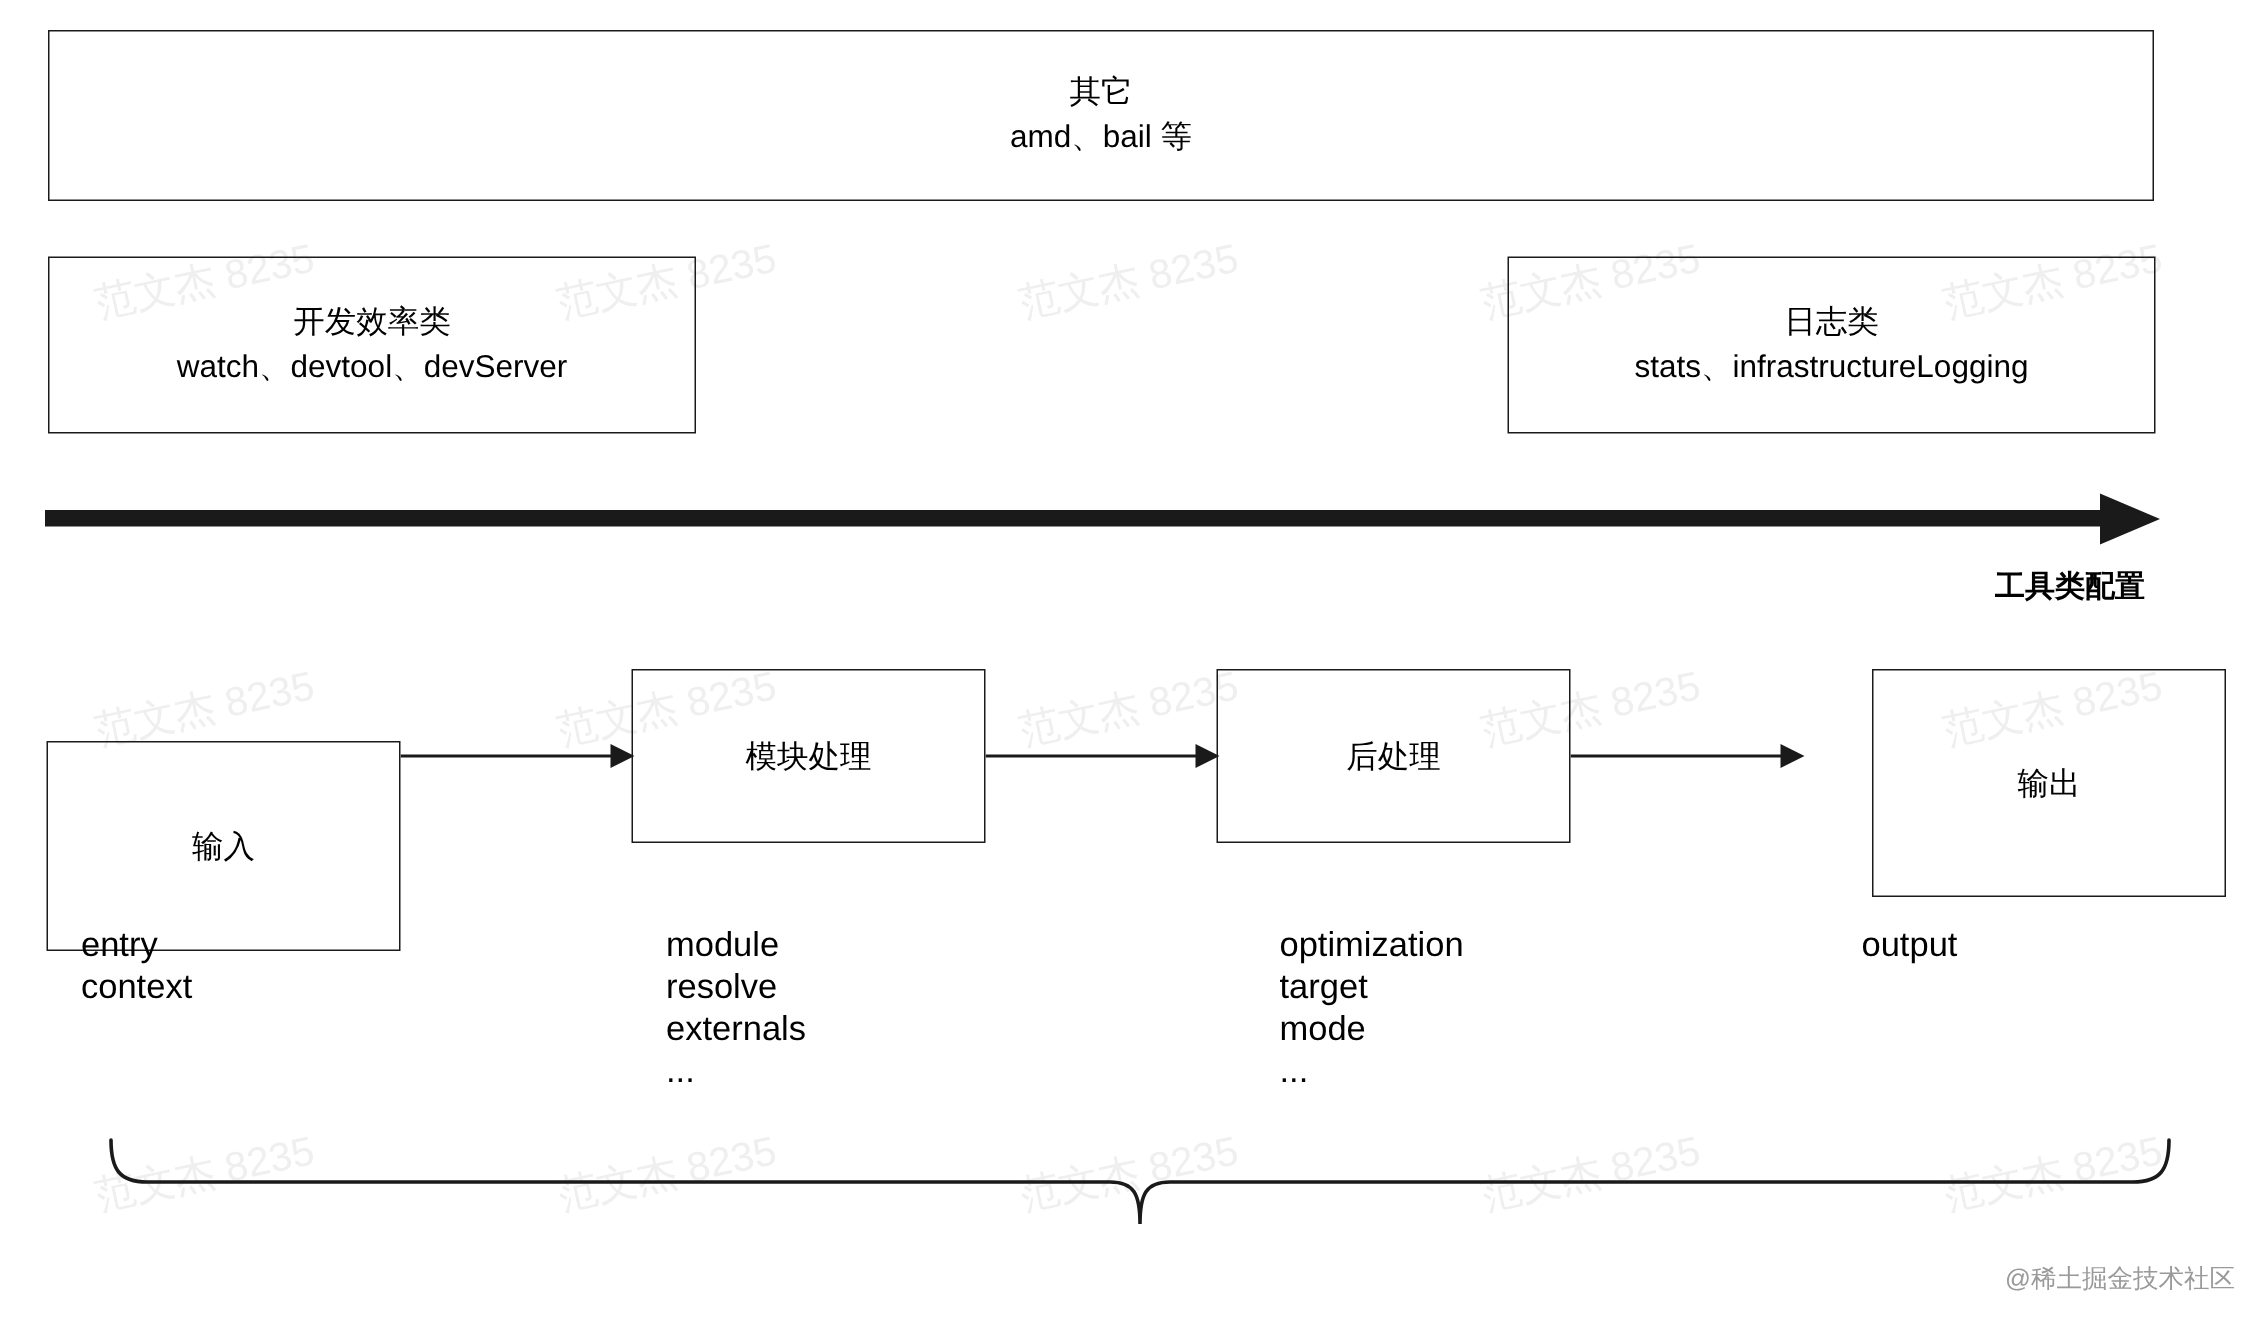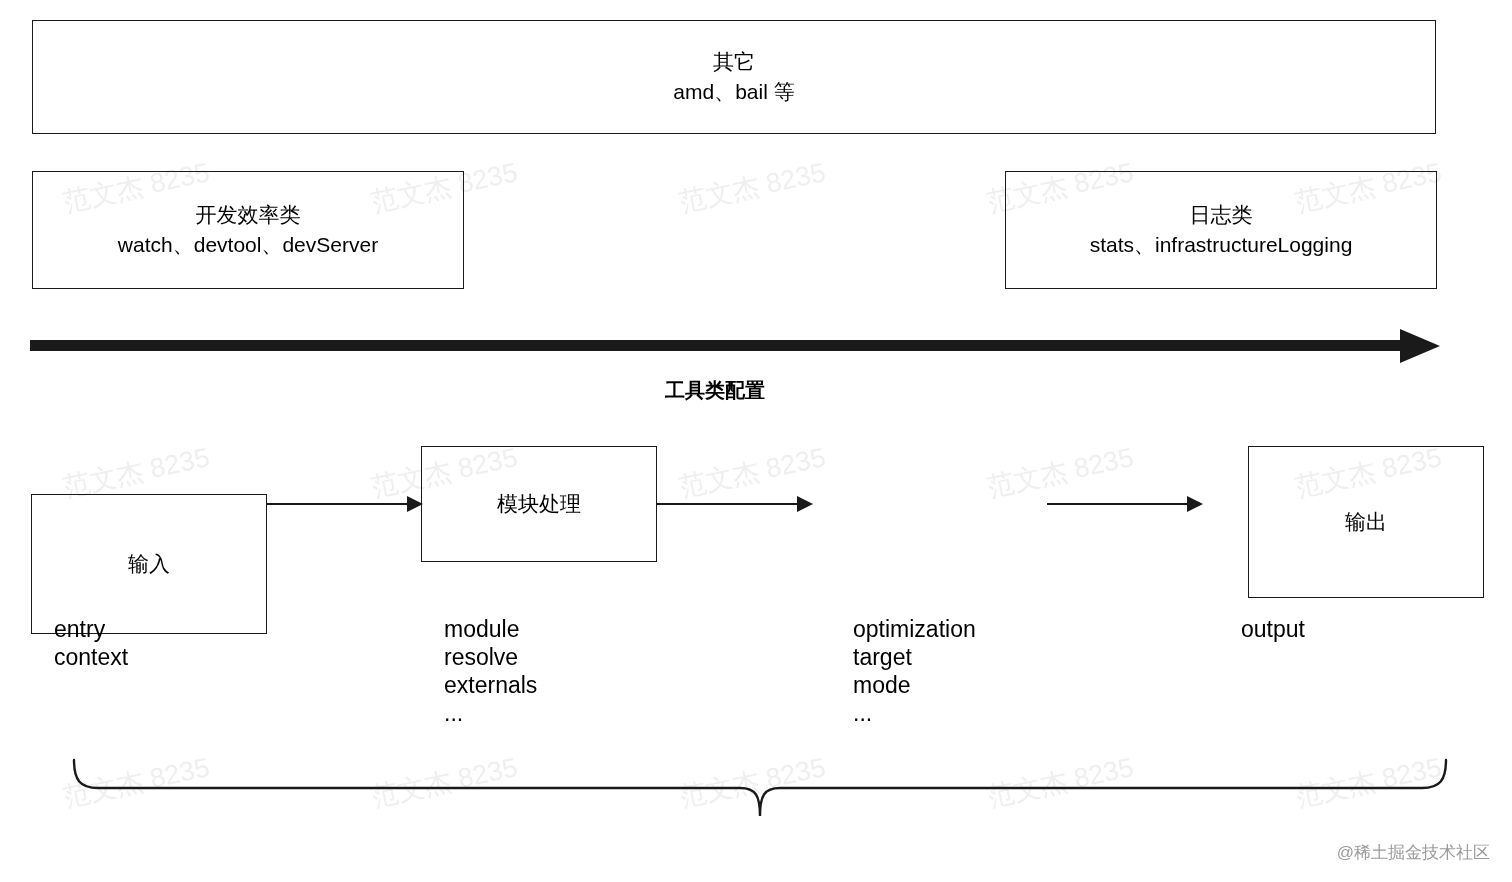--- a/index.html
+++ b/index.html
@@ -142,30 +142,33 @@
     <div class="line2">stats、infrastructureLogging</div>
   </div>
 
   <div class="thick-arrow" style="left:30px; top:326px; width:1410px; height:42px;">
     <svg width="1410" height="42" viewBox="0 0 1410 42">
       <rect x="0" y="14" width="1378" height="11" fill="#1a1a1a"></rect>
       <polygon points="1370,3 1410,20 1370,37" fill="#1a1a1a"></polygon>
     </svg>
   </div>
 
-  <div class="caption" style="left:0; top:377px; width:1430px; text-align:center;">工具类配置</div>
+  <div class="caption" style="left:0; top:377px; width:1430px; text-align:right;">工具类配置</div>
 
   <div class="box" style="left:31px; top:454px; width:236px; height:140px;margin-top:40px;">
     <div class="stage-label">输入</div>
   </div>
 
   <div class="box" style="left:421px; top:446px; width:236px; height:116px;">
     <div class="stage-label">模块处理</div>
   </div>
 
+  <div class="box" style="left:811px; top:446px; width:236px; height:116px;">
+    <div class="stage-label">后处理</div>
+  </div>
 
   <div class="box" style="left:1248px; top:446px; width:236px; height:152px;">
     <div class="stage-label">输出</div>
   </div>
 
   <div class="flow-arrow" style="left:267px; top:492px; width:156px; height:24px;">
     <svg width="156" height="24" viewBox="0 0 156 24">
       <line x1="0" y1="12" x2="142" y2="12" stroke="#1a1a1a" stroke-width="2"></line>
       <polygon points="140,4 156,12 140,20" fill="#1a1a1a"></polygon>
     </svg>

